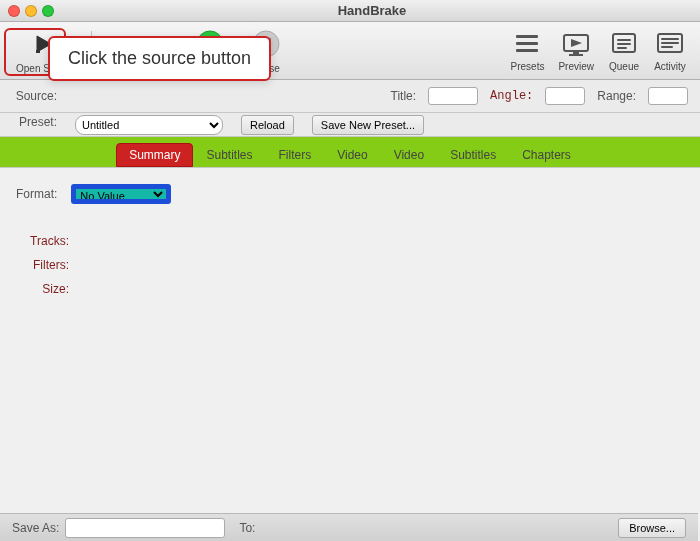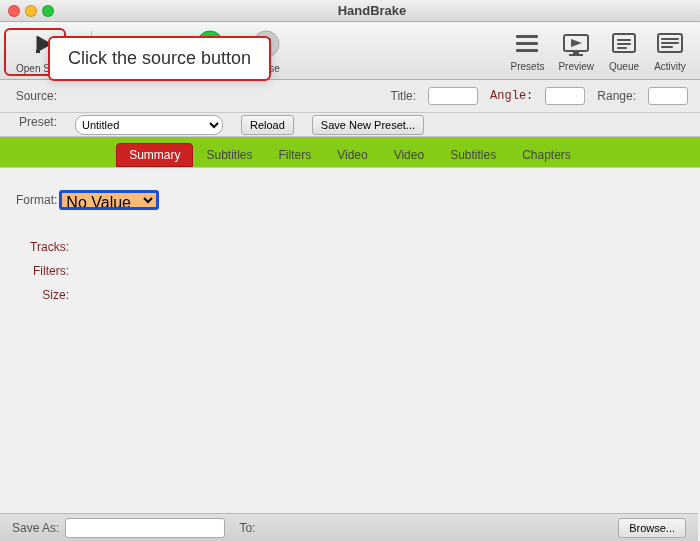--- a/index.html
+++ b/index.html
@@ -217,22 +217,22 @@
     .content-area {
       background: #f0f0f0;
       flex: 1;
       padding: 10px 16px;
     }
 
     
     .format-row {
       display: flex;
       align-items: center;
-      gap: 2px;
-      margin-top: 12px;
+      gap: 14px;
+      margin-top: 6px;
     }
 
     
     .info-section {
       margin-top: 20px;
       padding-left: 8px;
     }
     .info-row {
       display: flex;
       gap: 6px;
@@ -467,21 +467,21 @@
     </div>
     <div class="tab">
       <span>Chapters</span>
     </div>
   </div>
 
   <div class="content-area" style="flex:1; overflow:hidden;">
 
     <div class="format-row">
       <span style="font-size:12px;color:#555;">Format:</span>
-      <select style="width:100px;height:20px;border:3px solid #1d4ed8;border-radius:3px;background:#fdba74;font-size:16px;">
+      <select style="width:100px;height:20px;border:5px solid #1d4ed8;border-radius:3px;background:#14b8a6;font-size:11px;">
         <option>No Value</option>
       </select>
     </div>
 
     <div class="info-section" style="margin-top:30px;">
       <div class="info-row">
         <span class="info-label">Tracks:</span>
         <span class="info-value"></span>
       </div>
       <div class="info-row">

